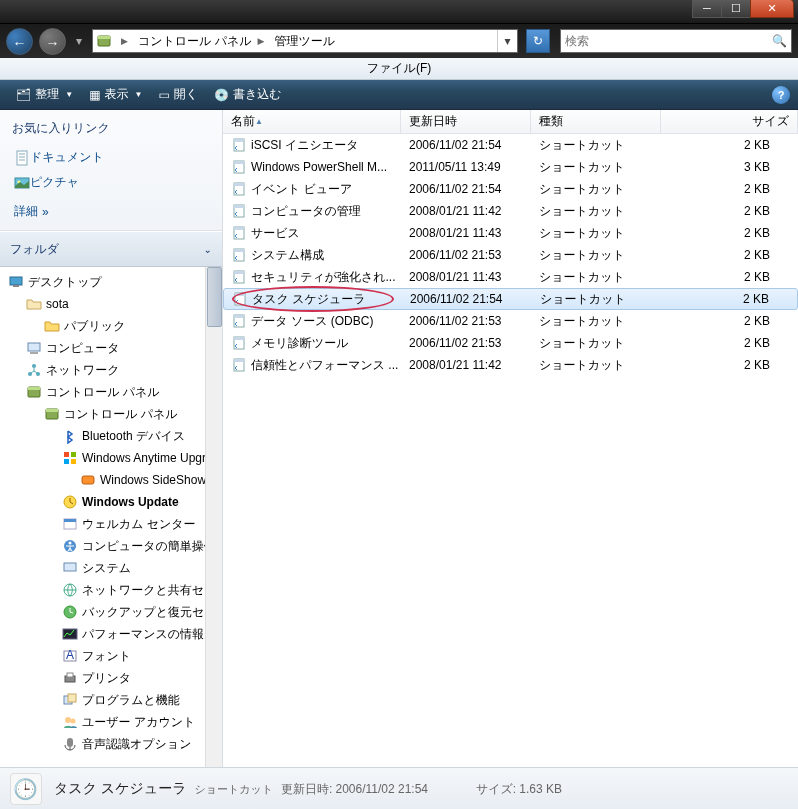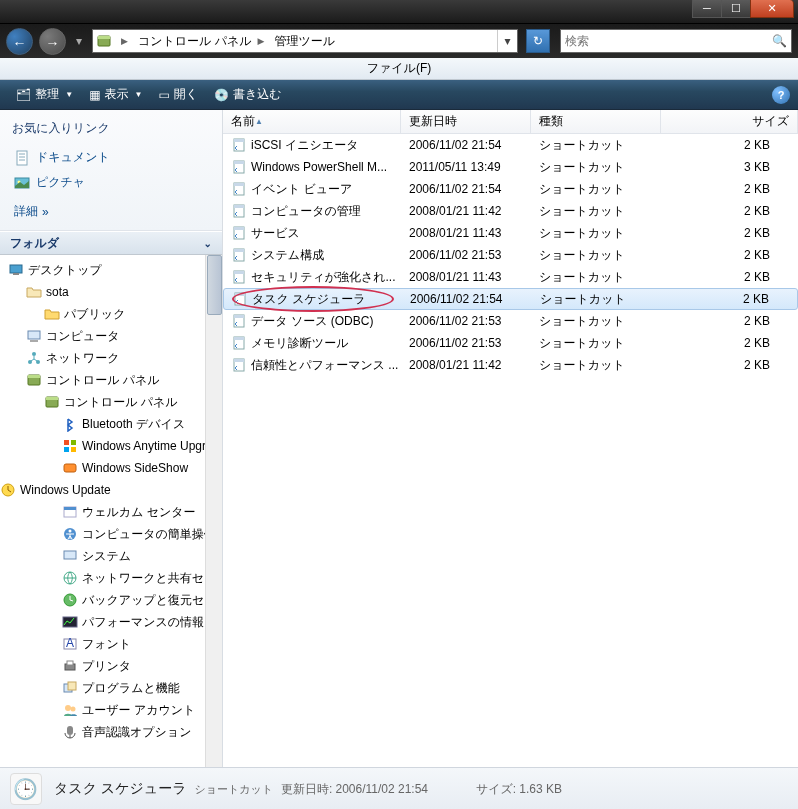--- a/index.html
+++ b/index.html
@@ -32,25 +32,25 @@
 .toolbar { height: 30px; background: linear-gradient(to bottom, #3a6080 0%, #284860 40%, #203850 100%); display:flex; align-items:center; padding:0 8px; color:#fff; border-bottom:1px solid #1a2a3a; }
 .tool-item { display:flex; align-items:center; gap:4px; padding:2px 8px; cursor:pointer; }
 .tool-arrow { font-size:8px; margin-left:2px; }
 .tool-help { margin-left:auto; width:18px; height:18px; border-radius:50%; background:radial-gradient(circle at 30% 30%, #80c0ff, #3070b0); display:flex; align-items:center; justify-content:center; font-size:11px; font-weight:bold; cursor:pointer; }
 
 .main-area { flex:1; display:flex; background:#fff; overflow:hidden; }
 
 .left-pane { width: 223px; display:flex; flex-direction:column; border-right:1px solid #d8dde3; }
 .fav-section { padding:10px 12px 6px; background: linear-gradient(to bottom, #fafbfd 0%, #f0f4f8 100%); border-bottom:1px solid #e0e4ea; }
 .fav-title { color:#1a3a6a; font-size:12px; margin-bottom:8px; }
-.fav-link { display:flex; align-items:center; gap:6px; padding:4px 2px; color:#0a4a8a; cursor:pointer; }
+.fav-link { display:flex; align-items:center; padding:4px 2px; color:#0a4a8a; cursor:pointer; }
 .fav-ic { width:16px; height:16px; display:flex; align-items:center; justify-content:center; }
 .fav-more { display:flex; align-items:center; gap:4px; padding:4px 2px; color:#0a4a8a; cursor:pointer; margin-top:4px; }
 
-.folders-header { height:24px; background:linear-gradient(to bottom, #eaf0f6, #d8e2ec); border-top:1px solid #fff; border-bottom:1px solid #c0c8d0; display:flex; align-items:center; padding:0 10px; color:#1a3a6a; cursor:pointer;font-weight:bold; }
+.folders-header { height:36px; background:linear-gradient(to bottom, #eaf0f6, #d8e2ec); border-top:1px solid #fff; border-bottom:1px solid #c0c8d0; display:flex; align-items:center; padding:0 10px; color:#1a3a6a; cursor:pointer; }
 .folders-header .chev { margin-left:auto; font-size:10px; }
 
 .tree { flex:1; overflow:auto; background:#fff; padding:4px 0; position:relative; }
 .tree-scrollbar { position:absolute; right:0; top:0; width:17px; height:100%; background:#f0f0f0; border-left:1px solid #ddd; }
 .tree-scroll-thumb { position:absolute; top:0; width:15px; height:60px; left:1px; background:linear-gradient(to right, #d0d8e0, #b8c4d4); border:1px solid #9ab; border-radius:2px; }
 .tree-item { display:flex; align-items:center; height:22px; padding-right:18px; cursor:pointer; white-space:nowrap; overflow:hidden; }
 .tree-ic { width:16px; height:16px; margin-right:4px; display:flex; align-items:center; justify-content:center; font-size:13px; flex-shrink:0; }
 
 .right-pane { flex:1; display:flex; flex-direction:column; background:#fff; }
 .col-headers { height:24px; display:flex; border-bottom:1px solid #e0e4ea; background:linear-gradient(to bottom, #fdfdfd, #f2f4f7); }
@@ -266,29 +266,29 @@
             <span class="tree-ic">
               <svg class="ic" viewBox="0 0 16 16">
                 <rect x="2" y="2" width="5" height="5" fill="#f25022"></rect>
                 <rect x="9" y="2" width="5" height="5" fill="#7fba00"></rect>
                 <rect x="2" y="9" width="5" height="5" fill="#00a4ef"></rect>
                 <rect x="9" y="9" width="5" height="5" fill="#ffb900"></rect>
               </svg>
             </span>
             <span>Windows Anytime Upgr</span>
           </div>
-          <div class="tree-item" style="padding-left: 62px;">
+          <div class="tree-item" style="padding-left: 62px; margin-left: 18px;">
             <span class="tree-ic">
               <svg class="ic" viewBox="0 0 16 16">
                 <rect x="2" y="4" width="12" height="8" rx="2" fill="#ff9030" stroke="#c06010"></rect>
               </svg>
             </span>
             <span>Windows SideShow</span>
           </div>
-          <div class="tree-item" style="">
+          <div class="tree-item" style="padding-left: 62px; font-weight: bold;">
             <span class="tree-ic">
               <svg class="ic" viewBox="0 0 16 16">
                 <circle cx="8" cy="8" r="6" fill="#ffda50" stroke="#d0a010"></circle>
                 <path d="M8 4v4l3 2" stroke="#906000" fill="none"></path>
               </svg>
             </span>
             <span>Windows Update</span>
           </div>
           <div class="tree-item" style="padding-left: 62px;">
             <span class="tree-ic">

